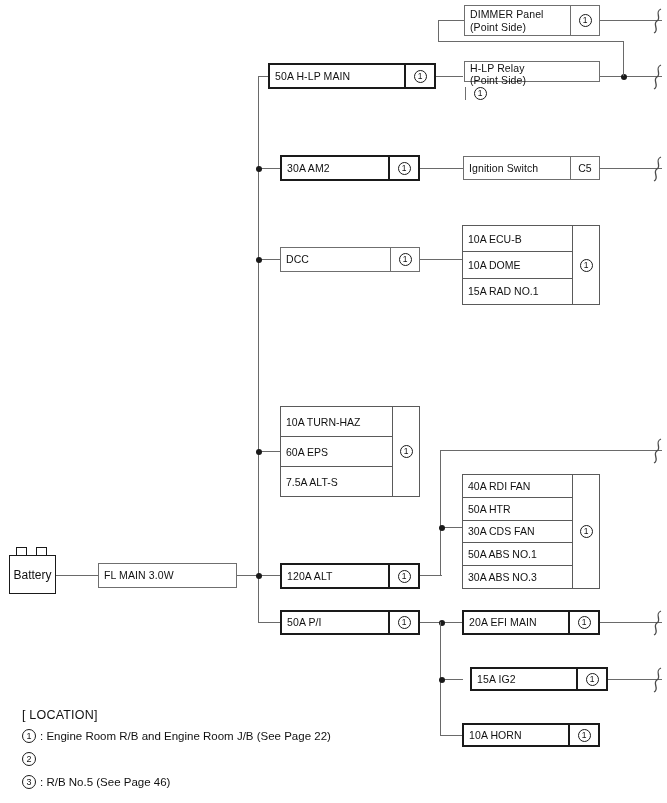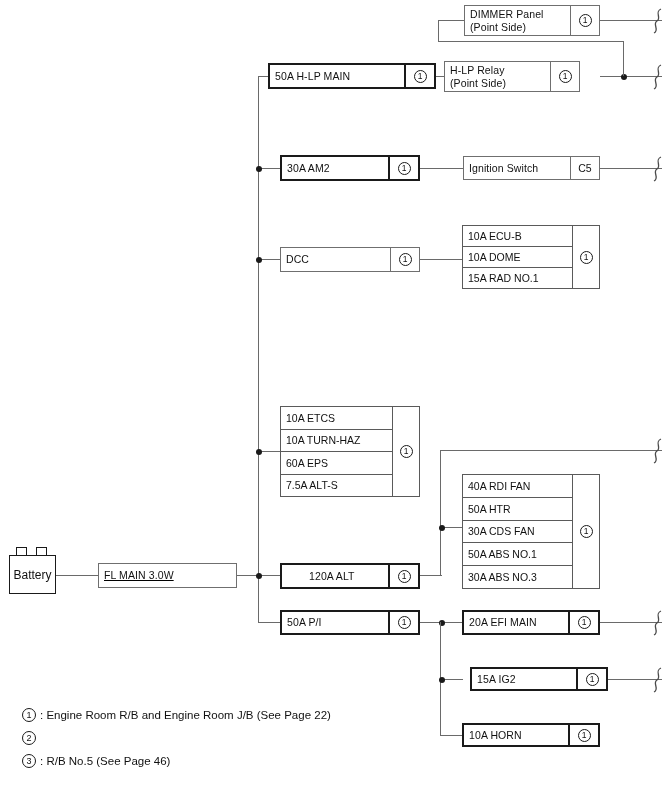--- a/index.html
+++ b/index.html
@@ -276,21 +276,21 @@
   <svg class="squiggle" style="left:650px; top:667px; width:16px; height:26px;" viewBox="0 0 16 26">
       <path d="M11 1 C4 4, 12 10, 7 13 C2 16, 10 22, 4 25" fill="none" stroke="#4a4a4a" stroke-width="1.3"></path>
     </svg>
 
   <div id="battery-symbol">
     <div class="bat-term" id="bat-term-neg"></div>
     <div class="bat-term" id="bat-term-pos"></div>
     <div id="battery-body">Battery</div>
   </div>
 
-  <div class="box" style="left:98px; top:563px; width:139px; height:25px;text-decoration:underline;">
+  <div class="box" style="left:98px; top:563px; width:139px; height:25px;">
     <span class="cell-label">FL MAIN 3.0W</span>
   </div>
 
   <div class="box heavy" style="left:268px; top:63px; width:168px; height:26px;">
     <span class="cell-label">50A H-LP MAIN</span>
     <span class="cell-note">
         <span class="circ">1</span>
       </span>
   </div>
 
@@ -301,21 +301,21 @@
       </span>
   </div>
 
   <div class="box" style="left:280px; top:247px; width:140px; height:25px;">
     <span class="cell-label">DCC</span>
     <span class="cell-note">
         <span class="circ">1</span>
       </span>
   </div>
 
-  <div class="box heavy" style="left:280px; top:563px; width:140px; height:26px;padding-left:22px;">
+  <div class="box heavy" style="left:280px; top:563px; width:140px; height:26px;">
     <span class="cell-label">120A ALT</span>
     <span class="cell-note">
         <span class="circ">1</span>
       </span>
   </div>
 
   <div class="box heavy" style="left:280px; top:610px; width:140px; height:25px;">
     <span class="cell-label">50A P/I</span>
     <span class="cell-note">
         <span class="circ">1</span>
@@ -325,49 +325,48 @@
   <div class="box" style="left:464px; top:5px; width:136px; height:31px;">
     <span class="cell-label two-line">
       <span>DIMMER Panel</span>
       <span>(Point Side)</span>
     </span>
     <span class="cell-note">
         <span class="circ">1</span>
       </span>
   </div>
 
-  <div class="box" style="left:444px; top:61px; width:136px; height:31px;">
+  <div class="box" style="left:464px; top:61px; width:136px; height:21px;flex-direction:column;">
     <span class="cell-label two-line">
       <span>H-LP Relay</span>
       <span>(Point Side)</span>
     </span>
     <span class="cell-note">
         <span class="circ">1</span>
       </span>
   </div>
 
   <div class="box" style="left:463px; top:156px; width:137px; height:24px;">
     <span class="cell-label">Ignition Switch</span>
     <span class="cell-note">C5</span>
   </div>
 
-  <div class="group" style="left:462px; top:225px; width:138px; height:64px;">
+  <div class="group" style="left:462px; top:225px; width:138px; height:80px;">
     <div class="group-rows">
       <div class="group-row">10A ECU-B</div>
       <div class="group-row">10A DOME</div>
       <div class="group-row">15A RAD NO.1</div>
     </div>
     <div class="group-note">
         <span class="circ">1</span>
       </div>
   </div>
 
   <div class="group" style="left:280px; top:406px; width:140px; height:91px;">
     <div class="group-rows">
-      <div class="group-row">10A ETCS</div>
       <div class="group-row">10A TURN-HAZ</div>
       <div class="group-row">60A EPS</div>
       <div class="group-row">7.5A ALT-S</div>
     </div>
     <div class="group-note">
         <span class="circ">1</span>
       </div>
   </div>
 
   <div class="group" style="left:462px; top:474px; width:138px; height:115px;">
@@ -398,20 +397,21 @@
   </div>
 
   <div class="box heavy" style="left:462px; top:723px; width:138px; height:24px;gap:12px;">
     <span class="cell-label">10A HORN</span>
     <span class="cell-note">
         <span class="circ">1</span>
       </span>
   </div>
 
   <div id="legend">
+    <div id="legend-title">[ LOCATION]</div>
     <div class="legend-row">
       <span class="circ">1</span>
       <span>: Engine Room R/B and Engine Room J/B (See Page 22)</span>
     </div>
     <div class="legend-row">
       <span class="circ">2</span>
     </div>
     <div class="legend-row">
       <span class="circ">3</span>
       <span>: R/B No.5 (See Page 46)</span>

